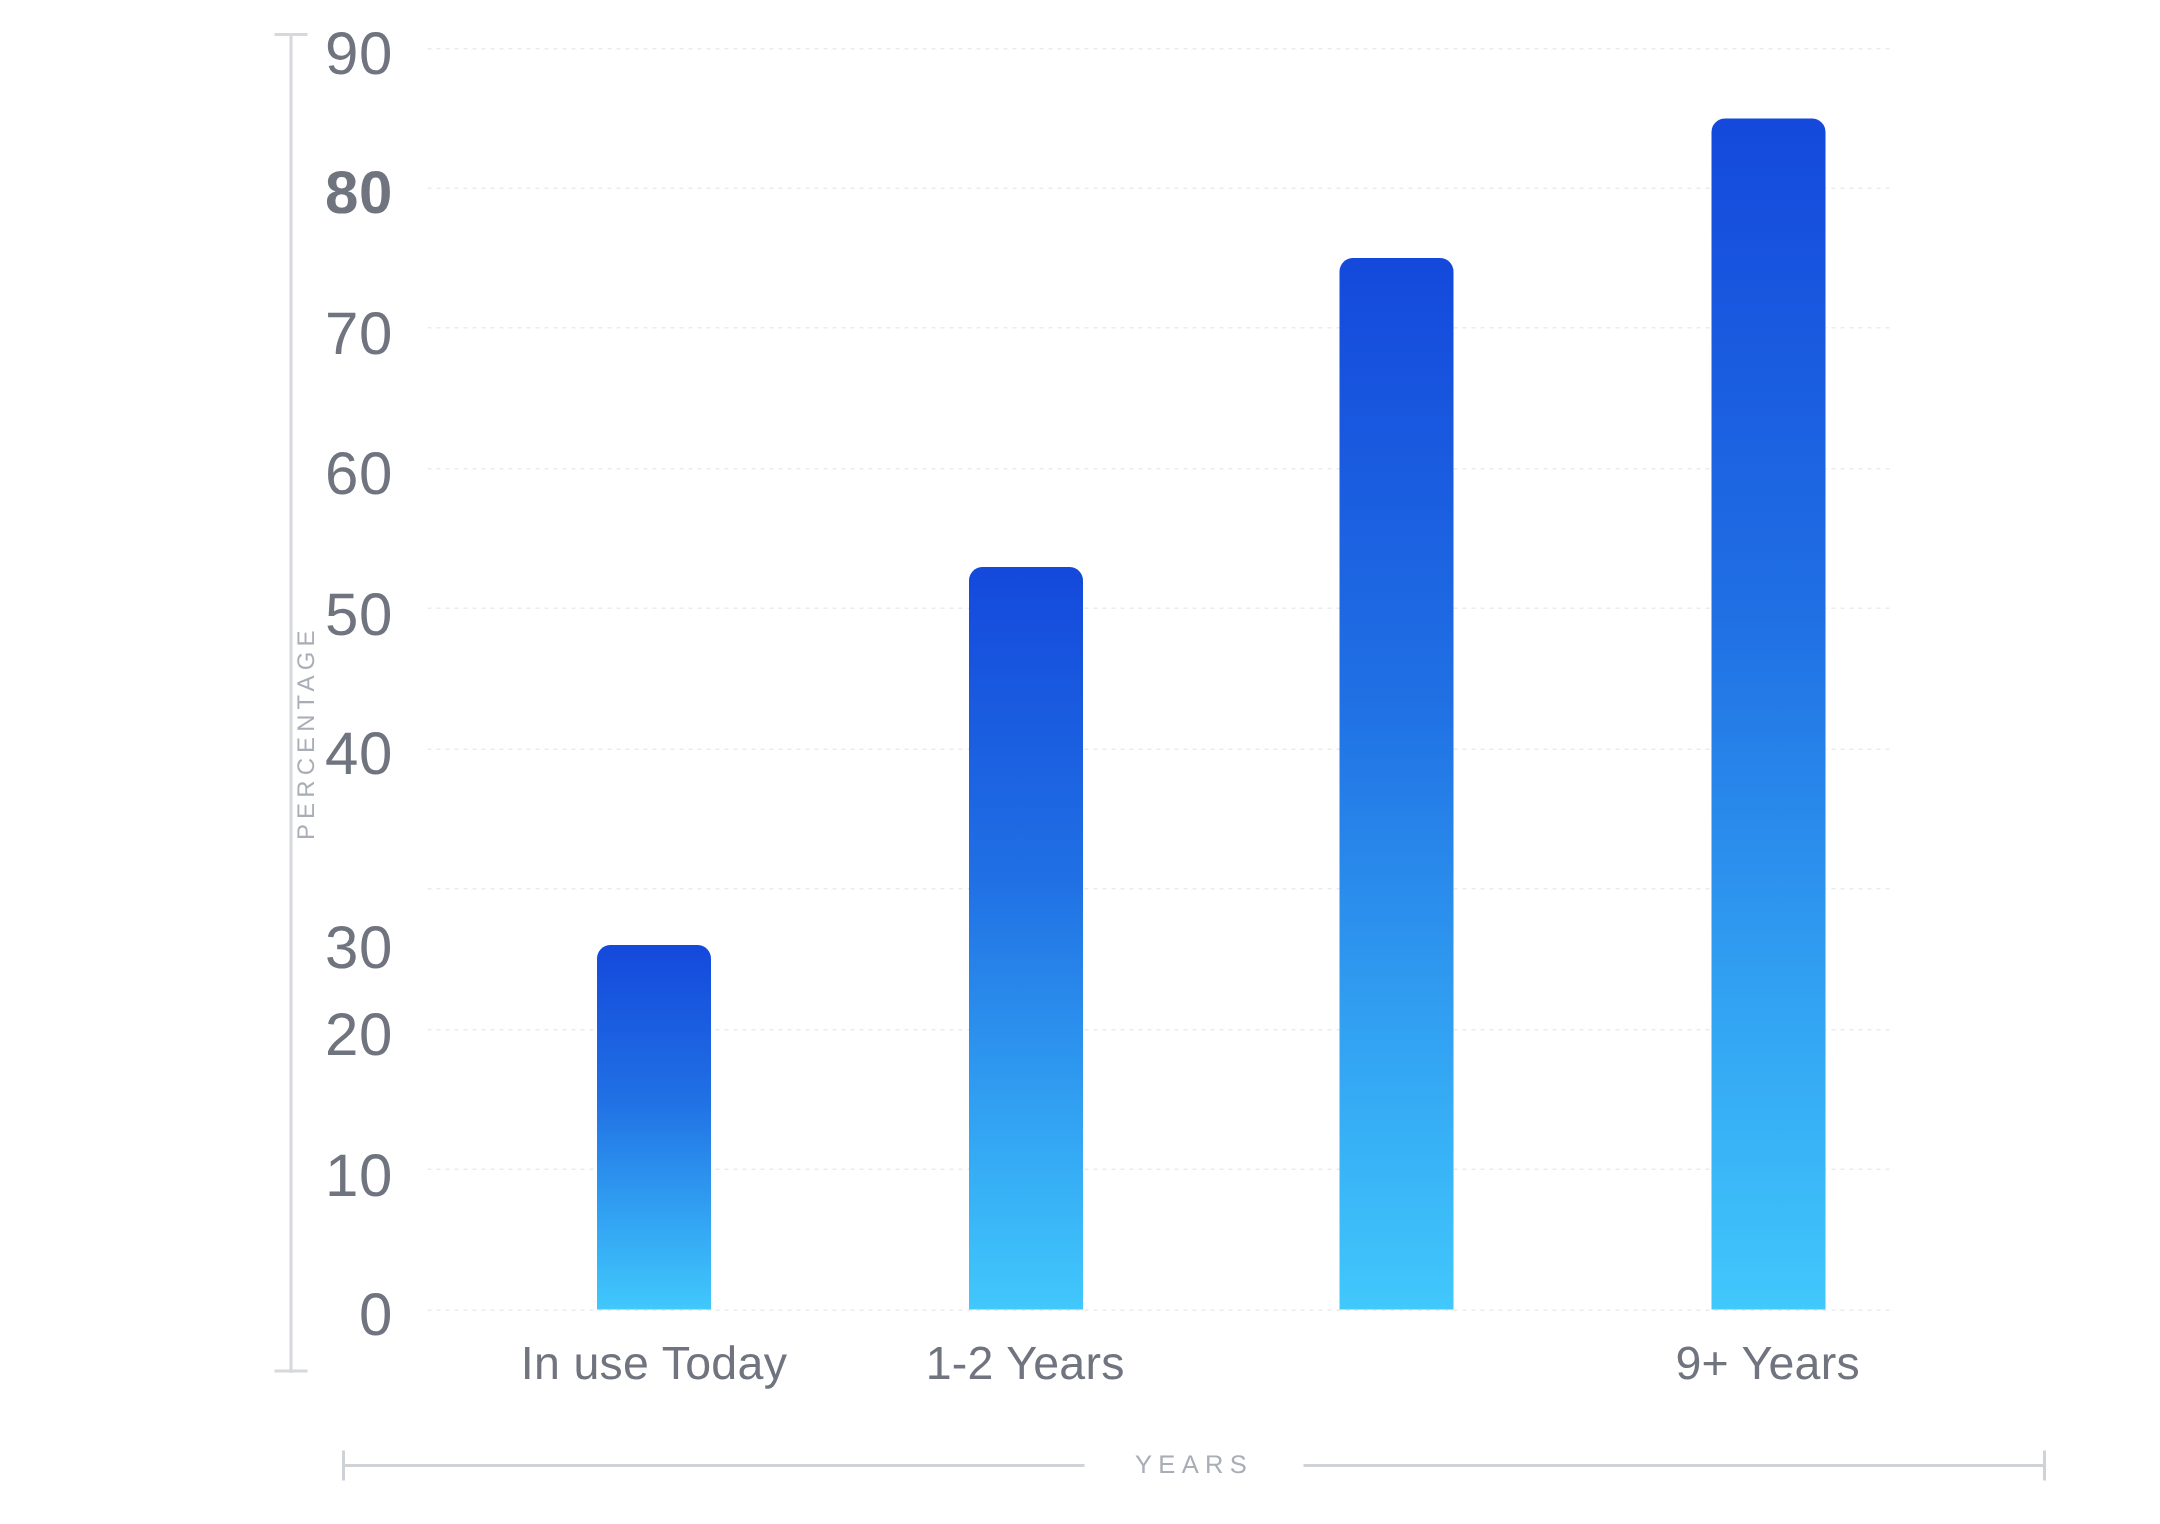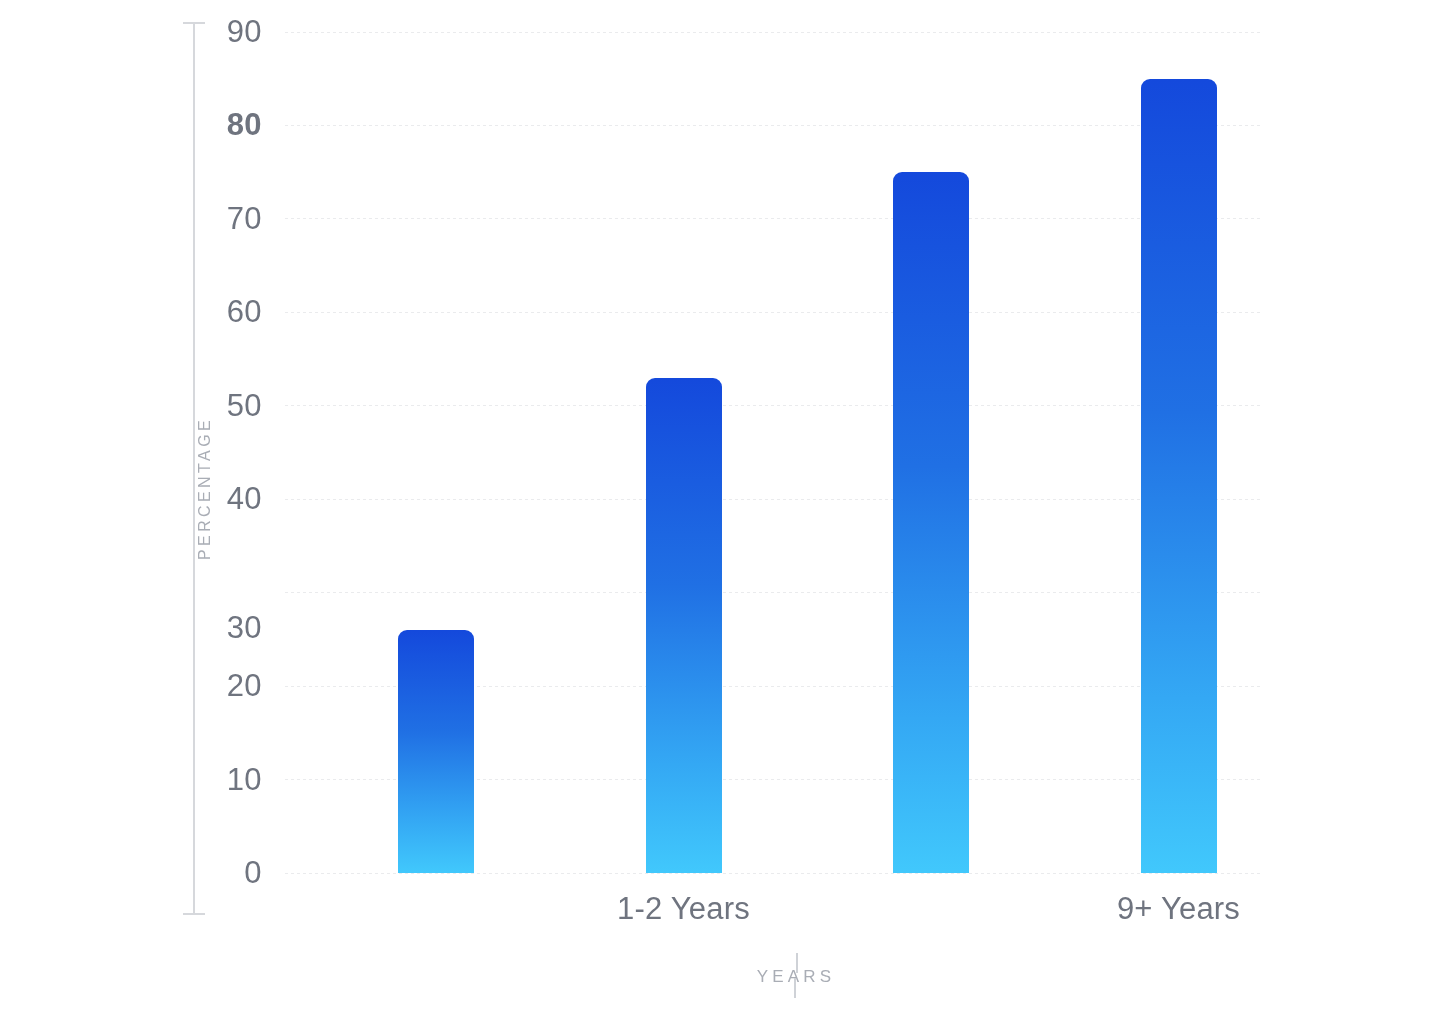--- a/index.html
+++ b/index.html
@@ -81,21 +81,21 @@
     background-size: 6px 1px;
     background-repeat: repeat-x;
     opacity: 0.55;
   }
 
   .y-tick-label {
     position: absolute;
     right: 1178px;       
     text-align: right;
     color: #6f747f;
-    font-size: 31px;
+    font-size: 40px;
     font-weight: 400;
     line-height: 1;
     letter-spacing: 0.4px;
     white-space: nowrap;
   }
 
   
   .bar {
     position: absolute;
     border-radius: 9px 9px 0 0;
@@ -116,21 +116,20 @@
   
   .x-axis-title-wrap {
     position: absolute;
     left: 228px;
     top: 962px;
     width: 1136px;
     height: 30px;
     display: flex;
     align-items: center;
     justify-content: center;
-    flex-direction: column;
   }
   .x-axis-rule {
     flex: 1 1 auto;
     height: 2px;
     background: #cfd2d7;
     position: relative;
   }
   .x-axis-rule.left::before {
     content: "";
     position: absolute;
@@ -183,20 +182,21 @@
       <div class="y-tick-label" style="top: 389.778px; margin-left: 48px;">50</div>
       <div class="gridline" style="top: 311.833px;"></div>
       <div class="y-tick-label" style="top: 296.333px;">60</div>
       <div class="gridline" style="top: 218.389px;"></div>
       <div class="y-tick-label" style="top: 202.889px;">70</div>
       <div class="gridline" style="top: 124.944px;"></div>
       <div class="y-tick-label" style="top: 109.444px; font-weight: bold;">80</div>
       <div class="gridline" style="top: 31.5px;"></div>
       <div class="y-tick-label" style="top: 16px;">90</div>
       <div class="bar" title="In use Today: 26" style="left: 398px; top: 630.044px; width: 76px; height: 242.956px;"></div>
+      <div class="x-cat-label" style="left: 276px; width: 320px; top: 891px;">In use Today</div>
       <div class="bar" title="1-2 Years: 53" style="left: 645.5px; top: 377.744px; width: 76px; height: 495.256px;"></div>
       <div class="x-cat-label" style="left: 523.5px; width: 320px; top: 891px;">1-2 Years</div>
       <div class="bar" title="3-5 Years: 75" style="left: 893px; top: 172.167px; width: 76px; height: 700.833px;"></div>
       <div class="bar" title="6+ Years: 85" style="left: 1140.5px; top: 78.7222px; width: 76px; height: 794.278px;"></div>
       <div class="x-cat-label" style="left: 1018.5px; width: 320px; top: 891px;">9+ Years</div>
     </div>
 
   <div class="x-axis-title-wrap">
     <div class="x-axis-rule left"></div>
     <div class="x-axis-title">YEARS</div>

